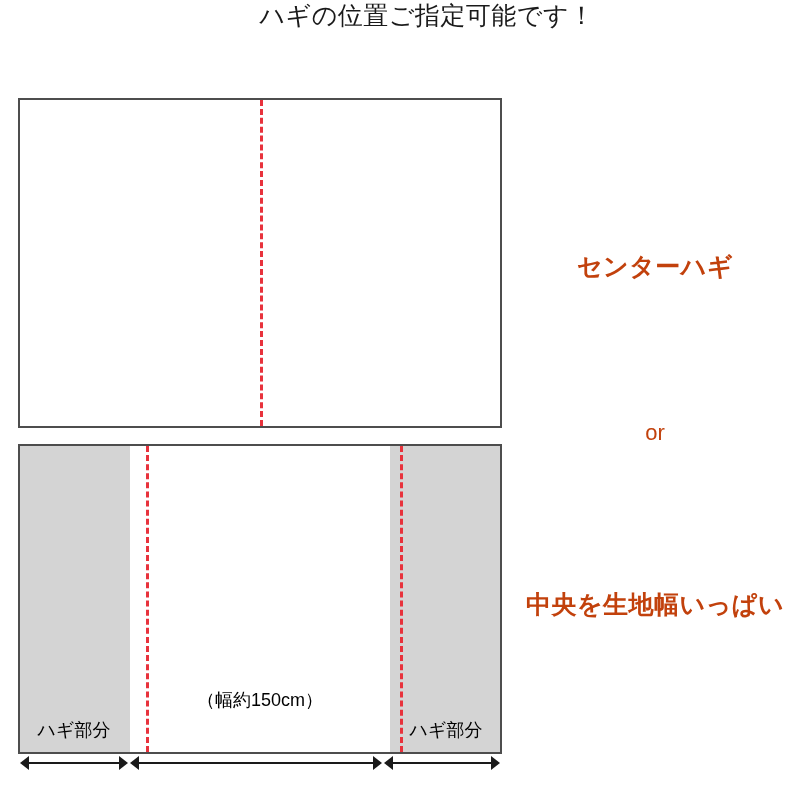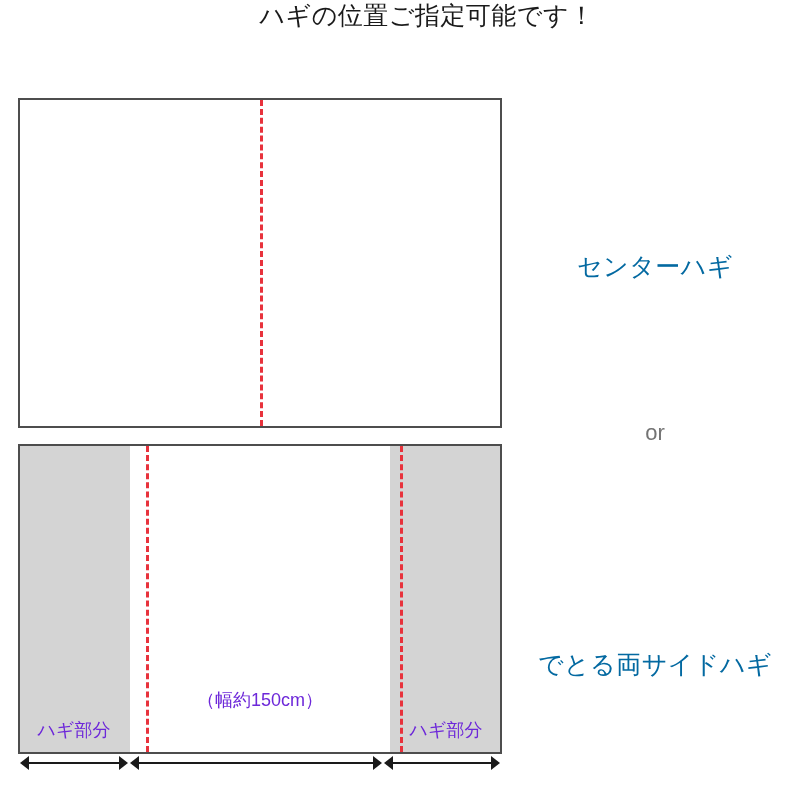--- a/index.html
+++ b/index.html
@@ -85,21 +85,21 @@
   #seam-right {
     left: 380px;
     top: 0;
     height: 306px;
   }
 
   
   .inner-label {
     position: absolute;
     font-size: 18px;
-    color: #6d28d9;
+    color: #000000;
     white-space: nowrap;
     text-align: center;
   }
   #label-width {
     left: 130px;
     top: 688px;
     width: 260px;
   }
   #label-base {
     left: 130px;
@@ -147,23 +147,23 @@
     right: 0;
     border-left: 9px solid #1a1a1a;
   }
   #dim-left   { left: 20px;  width: 108px; }
   #dim-middle { left: 130px; width: 252px; }
   #dim-right  { left: 384px; width: 116px; }
 
   
   .caption-red {
     position: absolute;
-    color: #0369a1;
+    color: #c2410c;
     font-size: 25px;
-    font-weight: 400;
+    font-weight: 700;
     letter-spacing: 0.5px;
     white-space: nowrap;
   }
   #caption-center {
     left: 520px;
     top: 250px;
     width: 270px;
     text-align: center;
   }
   #caption-both-1 {
@@ -178,21 +178,21 @@
     width: 286px;
     text-align: center;
   }
   #caption-or {
     position: absolute;
     left: 520px;
     top: 420px;
     width: 270px;
     text-align: center;
     font-size: 22px;
-    color: #737373;
+    color: #c2410c;
   }
 </style>
 </head>
 <body>
 
 <div id="stage">
 
   <div class="heading line1">ハギの位置ご指定可能です！</div>
 
   <div class="panel" id="panel-top">
@@ -221,15 +221,15 @@
     <span class="arrow r"></span>
   </div>
   <div class="dim" id="dim-right">
     <span class="arrow l"></span>
     <span class="bar"></span>
     <span class="arrow r"></span>
   </div>
 
   <div class="caption-red" id="caption-center">センターハギ</div>
   <div id="caption-or">or</div>
-  <div class="caption-red" id="caption-both-2">でとる両サイドハギ</div>
+  <div class="caption-red" id="caption-both-1">中央を生地幅いっぱい</div>
 
 </div>
 
 </body></html>

